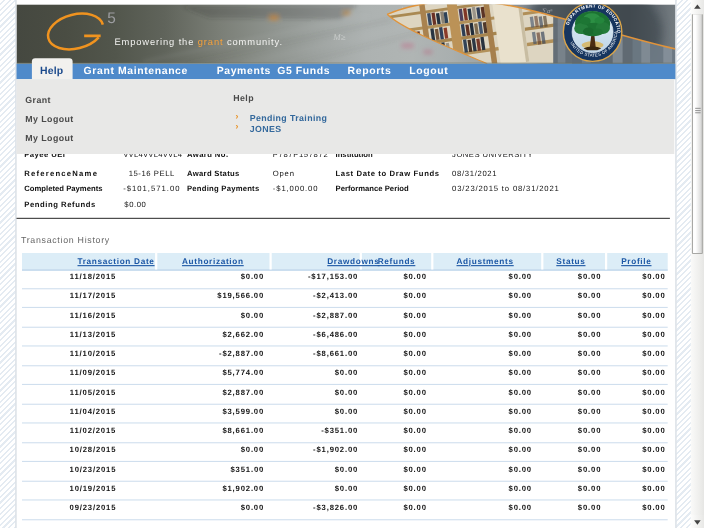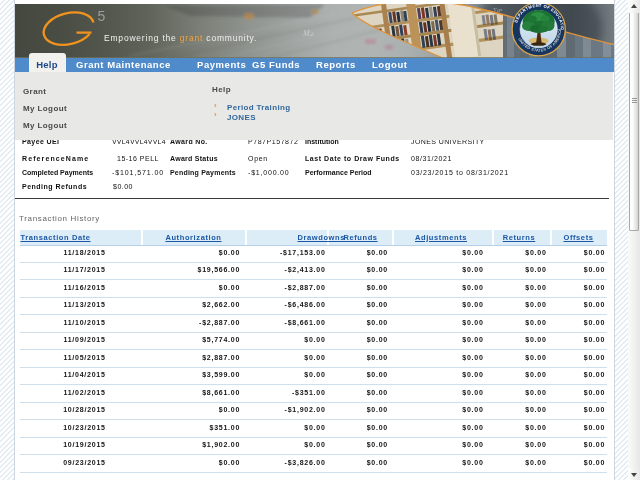--- a/index.html
+++ b/index.html
@@ -260,42 +260,42 @@
 
 <div class="slabel" style="left:22px;top:182.5px;letter-spacing:0.5px">Pending Refunds</div>
 <div class="sval" style="left:113px;top:182.5px">$0.00</div>
 
 <div id="menu">
   <div class="mitem" style="top:15px">Grant</div>
   <div class="mitem" style="top:32.5px">My Logout</div>
   <div class="mitem" style="top:49.5px">My Logout</div>
   <div class="mitem" style="left:197px;top:13px">Help</div>
   <div class="harr" style="top:29px">›</div>
-  <div class="hlink" style="top:31.5px">Period Training</div>
+  <div class="hlink" style="top:31.5px">Pending Training</div>
   <div class="harr" style="top:38.5px">›</div>
   <div class="hlink" style="top:41px">JONES</div>
 </div>
 
 <div style="position:absolute;left:15px;top:198px;width:594px;height:1px;background:#3a3a3a"></div>
 <div style="position:absolute;left:19px;top:213.8px;font-size:8px;color:#666;letter-spacing:0.65px;line-height:9px">Transaction History</div>
 
 <div id="thband"></div>
 <div style="position:absolute;left:141px;top:229.5px;width:2px;height:15.5px;background:#fff"></div>
 <div style="position:absolute;left:245px;top:229.5px;width:2px;height:15.5px;background:#fff"></div>
 <div style="position:absolute;left:327px;top:229.5px;width:2px;height:15.5px;background:#fff"></div>
 <div style="position:absolute;left:392px;top:229.5px;width:2px;height:15.5px;background:#fff"></div>
 <div style="position:absolute;left:492px;top:229.5px;width:2px;height:15.5px;background:#fff"></div>
 <div style="position:absolute;left:550px;top:229.5px;width:2px;height:15.5px;background:#fff"></div>
-<div class="thead" style="left:20.5px;width:120px;top:232.6px;text-align:left">Transaction Date</div>
+<div class="thead" style="left:20.5px;width:120px;top:232.6px;text-align:right">Transaction Date</div>
 <div class="thead" style="left:133.5px;width:120px;top:232.6px;text-align:center">Authorization</div>
 <div class="thead" style="left:225px;width:120px;top:232.6px;text-align:right">Drawdowns</div>
 <div class="thead" style="left:300.5px;width:120px;top:232.6px;text-align:center">Refunds</div>
 <div class="thead" style="left:381.0px;width:120px;top:232.6px;text-align:center">Adjustments</div>
-<div class="thead" style="left:459.0px;width:120px;top:232.6px;text-align:center">Returns</div>
-<div class="thead" style="left:518.5px;width:120px;top:232.6px;text-align:center">Offsets</div>
+<div class="thead" style="left:459.0px;width:120px;top:232.6px;text-align:center">Status</div>
+<div class="thead" style="left:518.5px;width:120px;top:232.6px;text-align:center">Profile</div>
 
 <div class="tcell" style="left:24px;width:121px;top:248.8px;text-align:center">11/18/2015</div>
 <div class="tcell" style="left:150.1px;width:90px;top:248.8px;text-align:right">$0.00</div>
 <div class="tcell" style="left:235.6px;width:90px;top:248.8px;text-align:right">-$17,153.00</div>
 <div class="tcell" style="left:298.0px;width:90px;top:248.8px;text-align:right">$0.00</div>
 <div class="tcell" style="left:393.6px;width:90px;top:248.8px;text-align:right">$0.00</div>
 <div class="tcell" style="left:456.6px;width:90px;top:248.8px;text-align:right">$0.00</div>
 <div class="tcell" style="left:515.1px;width:90px;top:248.8px;text-align:right">$0.00</div>
 <div style="position:absolute;left:20px;width:587px;top:261.7px;height:1px;background:#d0dfee"></div>
 <div class="tcell" style="left:24px;width:121px;top:266.3px;text-align:center">11/17/2015</div>

